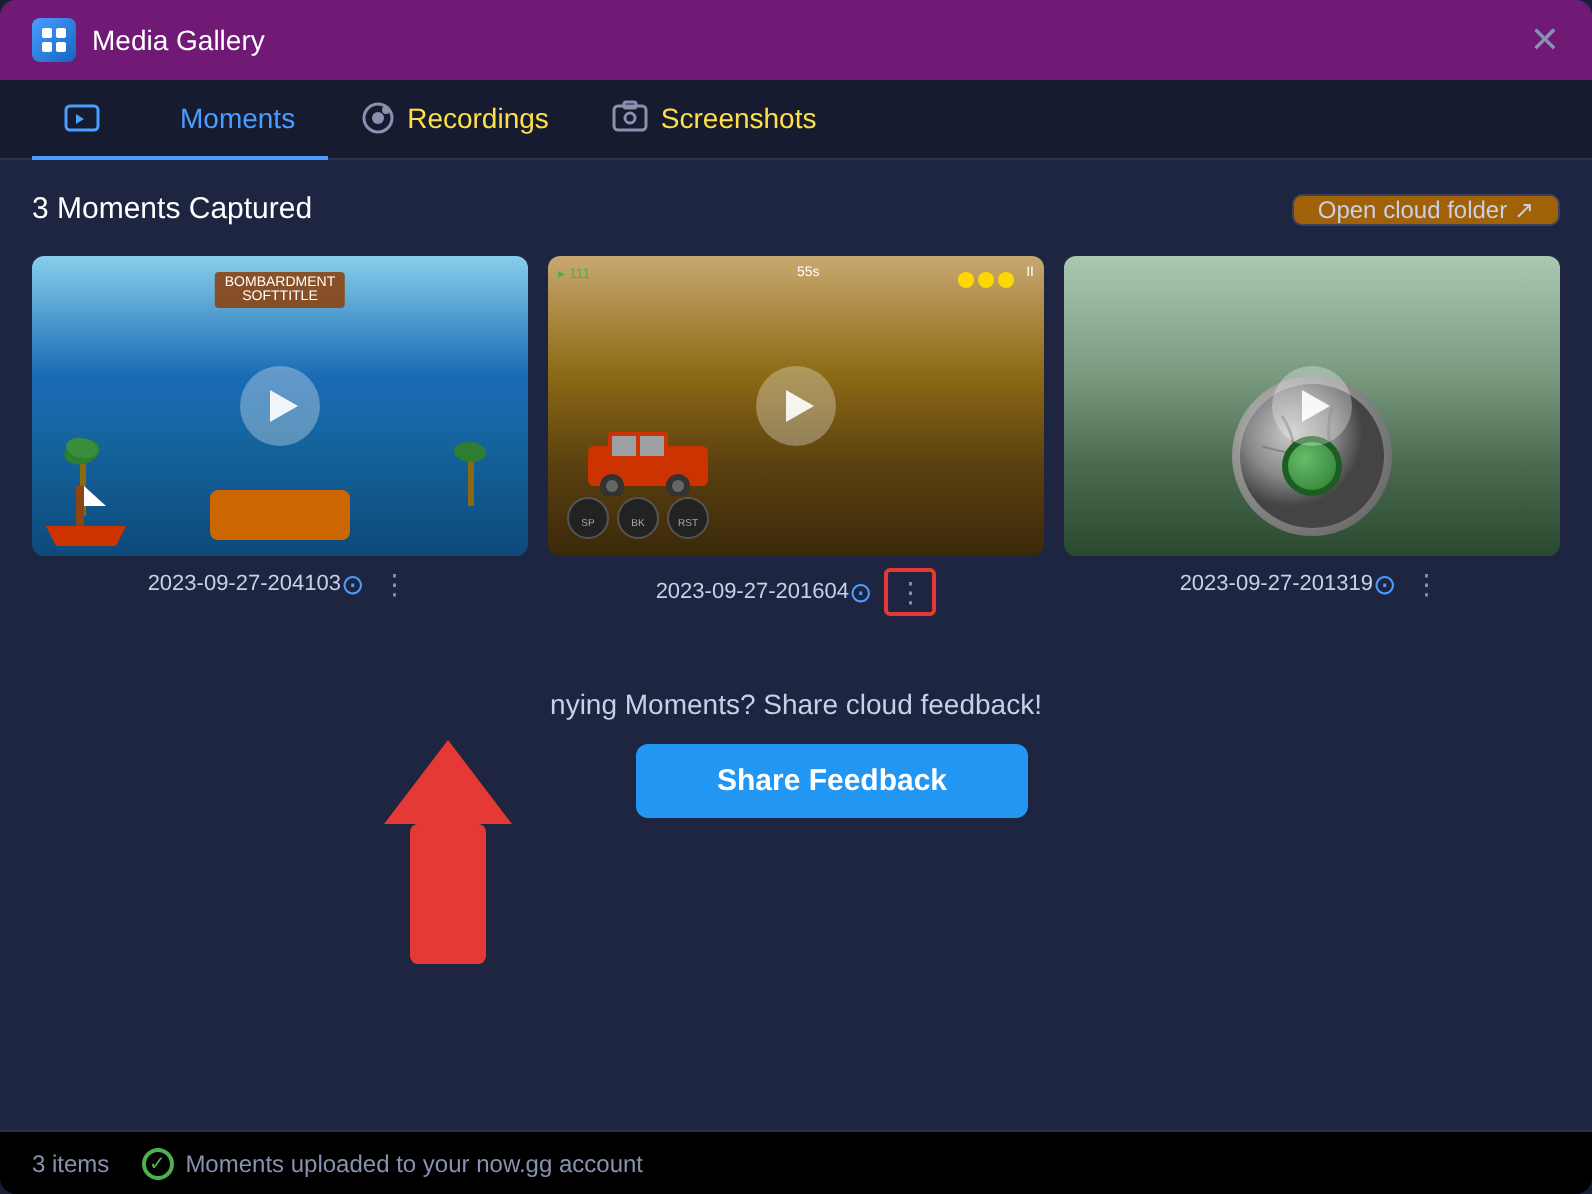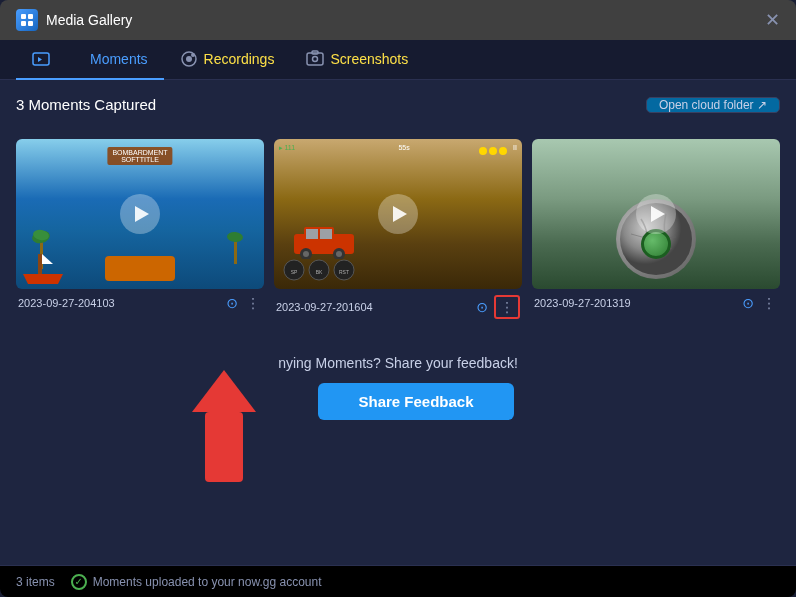--- a/index.html
+++ b/index.html
@@ -17,21 +17,21 @@
       width: 796px;
       height: 597px;
       background: #1e2540;
       border-radius: 8px;
       display: flex;
       flex-direction: column;
       overflow: hidden;
       position: relative;
     }
     .title-bar {
-      background: #404040;
+      background: #701a75;
       display: flex;
       align-items: center;
       justify-content: space-between;
       padding: 11px 16px;
       height: 40px;
       flex-shrink: 0;
     }
     .title-left {
       display: flex;
       align-items: center;
@@ -94,33 +94,33 @@
       flex: 1;
       padding: 16px;
       display: flex;
       flex-direction: column;
       overflow: hidden;
     }
     .content-header {
       display: flex;
       align-items: center;
       justify-content: space-between;
-      margin-bottom: 26px;
+      margin-bottom: 15px;
     }
     .items-count {
       color: #ffffff;
       font-size: 15px;
       font-weight: 500;
     }
     .header-buttons {
       display: flex;
       gap: 8px;
     }
     .header-btn {
-      background: #0369a1;
+      background: #a16207;
       color: #c8d0e7;
       border: 1px solid #3a4060;
       border-radius: 5px;
       padding: 0 12px;
       font-size: 12px;
       cursor: pointer;
       display: flex;
       align-items: center;
       gap: 5px;
     }
@@ -194,21 +194,21 @@
       left: 50%;
       transform: translateX(-50%);
       width: 80px;
       height: 80px;
       border-radius: 50%;
       background: radial-gradient(circle at 35% 35%, #c8c8c8, #888, #555);
     }
     .thumb-info {
       display: flex;
       align-items: center;
-      justify-content: space-between;
+      justify-content: center;
       padding: 6px 2px;
     }
     .thumb-date {
       color: #c8d0e7;
       font-size: 11px;
     }
     .thumb-actions {
       display: flex;
       align-items: center;
       gap: 6px;
@@ -486,21 +486,21 @@
           <span class="thumb-date">2023-09-27-201319</span>
           <div class="thumb-actions">
             <span class="cloud-icon-btn">⊙</span>
             <span class="dots-btn">⋮</span>
           </div>
         </div>
       </div>
     </div>
 
     <div class="feedback-section">
-      <span class="feedback-text">nying Moments? Share your feedback!</span>
+      <span class="feedback-text">nying Moments? Share cloud feedback!</span>
       <button class="feedback-btn">Share Feedback</button>
     </div>
   </div>
 
   <div style="position:absolute;bottom:115px;left:205px;pointer-events:none;display:flex;flex-direction:column;align-items:center;">
 
     <div style="width:38px;height:70px;background:#e53935;border-radius:4px;margin-bottom:0;"></div>
 
     <div style="width:0;height:0;border-left:32px solid transparent;border-right:32px solid transparent;border-bottom:42px solid #e53935;position:absolute;top:-42px;"></div>
   </div>

